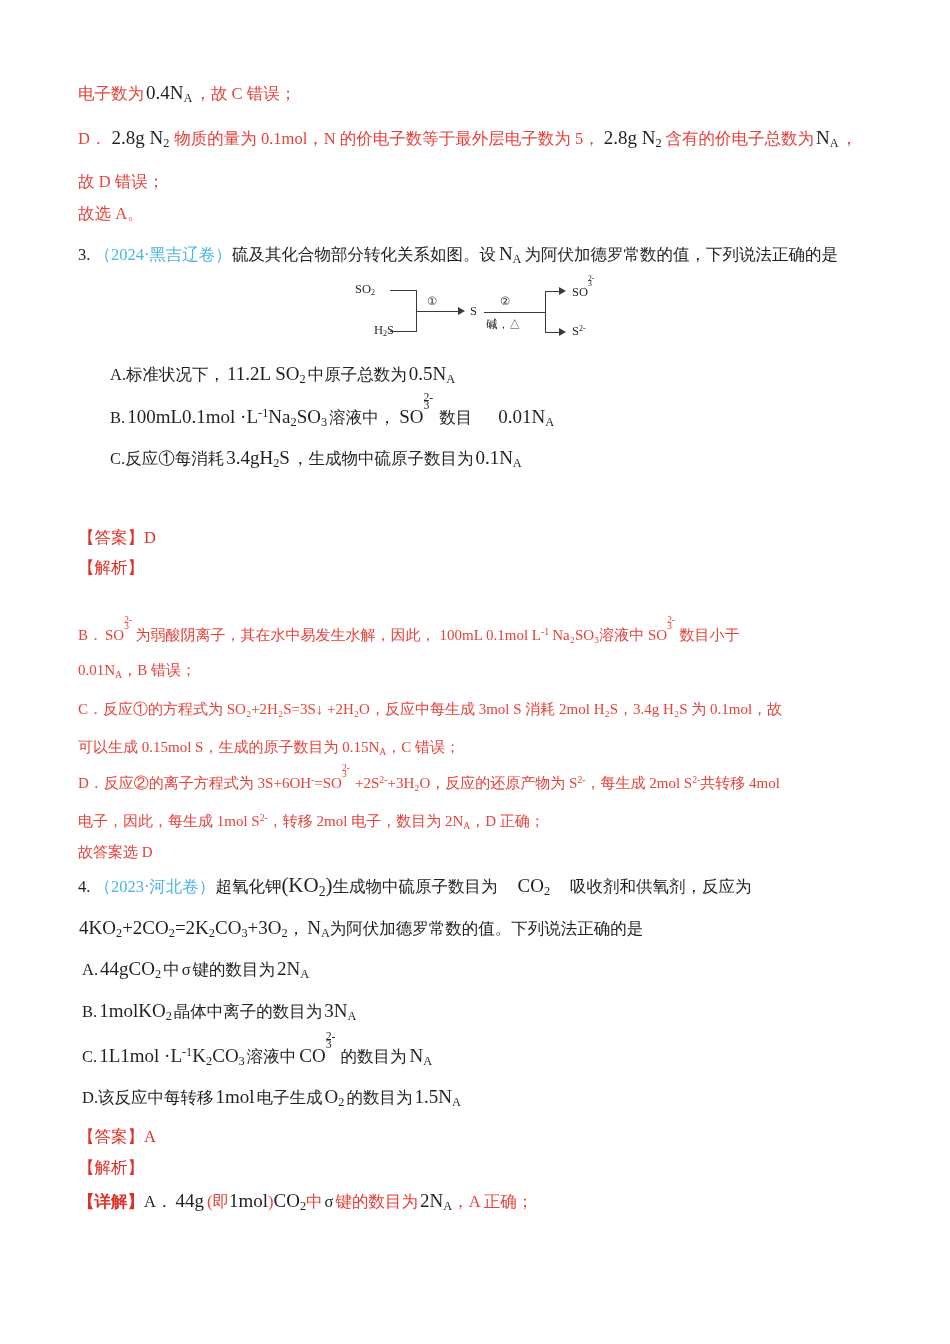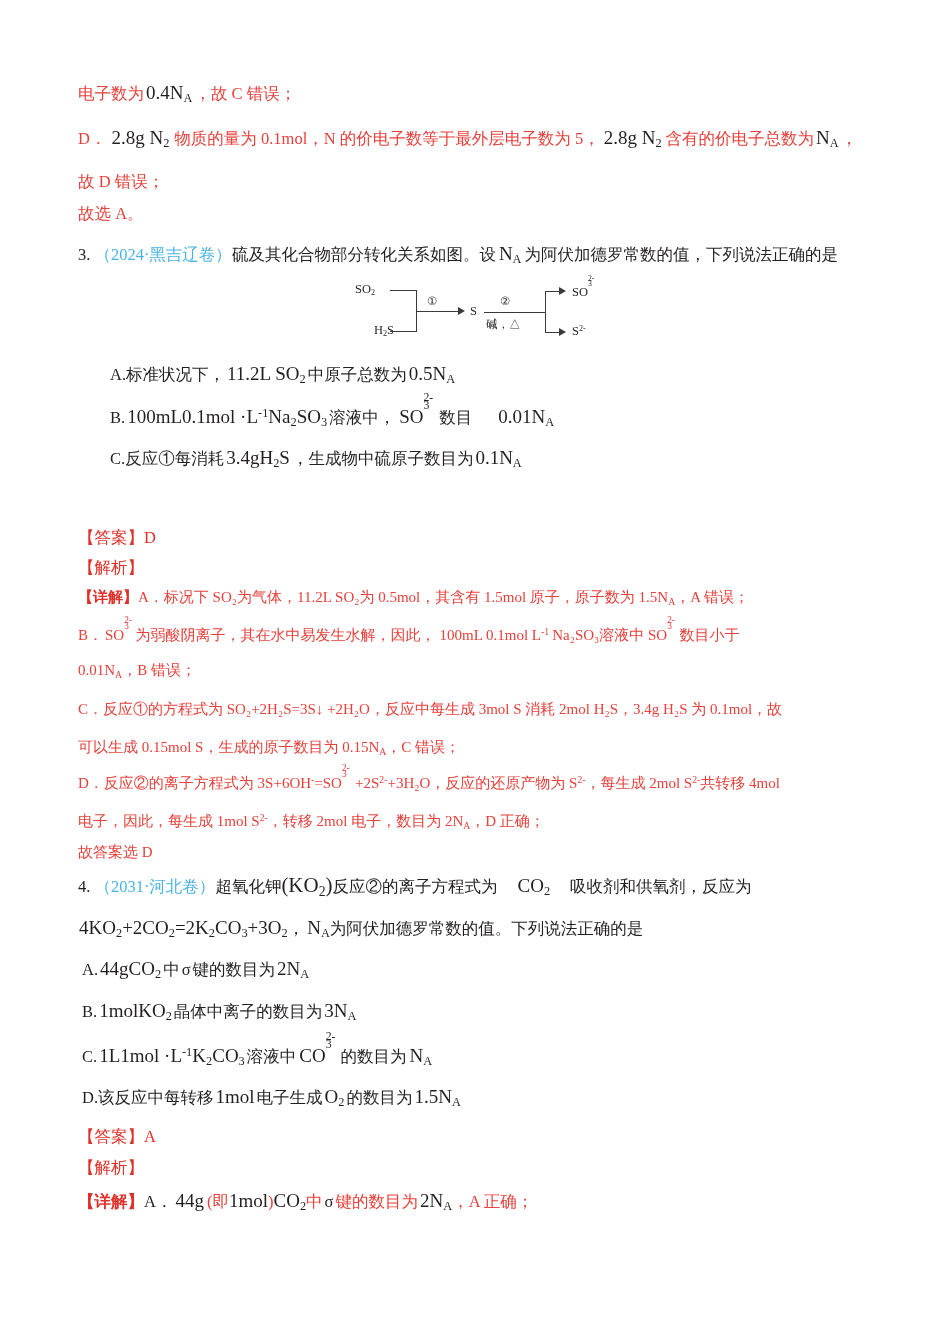--- a/index.html
+++ b/index.html
@@ -123,23 +123,20 @@
   <div class="blk-abs blk sz-body" style="left:110px; top:447px;">
     <span>C.</span><span>反应①每消耗</span><span class="sz-math" style="padding:0 2px;"><span>3.4gH</span><sub>2</sub><span>S</span></span><span>，生成物中硫原子数目为</span><span class="sz-math" style="padding-left:2px;"><span>0.1N</span><sub>A</sub></span>
   </div>
 
 
   <div class="blk-abs redsolid sz-body" style="left:78px; top:527px;">
     <span>【答案】</span><span>D</span>
   </div>
   <div class="blk-abs redsolid sz-body" style="left:78px; top:557px;">【解析】</div>
 
-  <div class="blk-abs red sz-small" style="left:78px; top:588px;">
-    <span class="redsolid" style="font-weight:bold;">【详解】</span><span>A．标况下 SO₂为气体，11.2L SO₂为 0.5mol，其含有 1.5mol 原子，原子数为 1.5N</span><sub>A</sub><span>，A 错误；</span>
-  </div>
 
   <div class="blk-abs red sz-small" style="left:78px; top:625px;">
     <span>B．</span><span style="padding:0 2px;"><span>SO</span><span class="stk"><sup>2-</sup><sub>3</sub></span></span><span>为弱酸阴离子，其在水中易发生水解，因此，</span><span style="padding-left:4px;">100mL 0.1mol L</span><sup>-1</sup><span style="padding-left:3px;">Na₂SO₃溶液中 SO</span><span class="stk"><sup>2-</sup><sub>3</sub></span><span style="padding-left:3px;">数目小于</span>
   </div>
   <div class="blk-abs red sz-small" style="left:78px; top:661px;">
     <span>0.01N</span><sub>A</sub><span>，B 错误；</span>
   </div>
 
   <div class="blk-abs red sz-small" style="left:78px; top:700px;">C．反应①的方程式为 SO₂+2H₂S=3S↓ +2H₂O，反应中每生成 3mol S 消耗 2mol H₂S，3.4g H₂S 为 0.1mol，故</div>
   <div class="blk-abs red sz-small" style="left:78px; top:738px;">
@@ -148,21 +145,21 @@
 
   <div class="blk-abs red sz-small" style="left:78px; top:773px;">
     <span>D．反应②的离子方程式为 3S+6OH</span><sup>-</sup><span>=SO</span><span class="stk"><sup>2-</sup><sub>3</sub></span><span> +2S</span><sup>2-</sup><span>+3H₂O，反应的还原产物为 S</span><sup>2-</sup><span>，每生成 2mol S</span><sup>2-</sup><span>共转移 4mol</span>
   </div>
   <div class="blk-abs red sz-small" style="left:78px; top:812px;">
     <span>电子，因此，每生成 1mol S</span><sup>2-</sup><span>，转移 2mol 电子，数目为 2N</span><sub>A</sub><span>，D 正确；</span>
   </div>
   <div class="blk-abs red sz-small" style="left:78px; top:843px;">故答案选 D</div>
 
   <div class="blk-abs sz-body" style="left:78px; top:873px;">
-    <span class="blk">4.</span><span class="blue" style="padding-left:4px;">（2031·河北卷）</span><span class="blk">超氧化钾</span><span class="blk sz-math" style="font-size:21px;"><span>(KO</span><sub>2</sub><span>)</span></span><span class="blk">反应②的离子方程式为</span><span class="blk sz-math" style="padding:0 20px;"><span>CO</span><sub>2</sub></span><span class="blk">吸收剂和供氧剂，反应为</span>
+    <span class="blk">4.</span><span class="blue" style="padding-left:4px;">（2023·河北卷）</span><span class="blk">超氧化钾</span><span class="blk sz-math" style="font-size:21px;"><span>(KO</span><sub>2</sub><span>)</span></span><span class="blk">生成物中硫原子数目为</span><span class="blk sz-math" style="padding:0 20px;"><span>CO</span><sub>2</sub></span><span class="blk">吸收剂和供氧剂，反应为</span>
   </div>
 
   <div class="blk-abs blk sz-math" style="left:79px; top:917px;">
     <span>4KO</span><sub>2</sub><span>+2CO</span><sub>2</sub><span>=2K</span><sub>2</sub><span>CO</span><sub>3</sub><span>+3O</span><sub>2</sub><span class="sz-body">，</span><span style="padding-left:3px;">N</span><sub>A</sub><span class="sz-body">为阿伏加德罗常数的值。下列说法正确的是</span>
   </div>
 
   <div class="blk-abs blk sz-body" style="left:82px; top:958px;">
     <span>A.</span><span class="sz-math" style="padding:0 2px;"><span>44gCO</span><sub>2</sub></span><span>中</span><span style="padding:0 2px;">σ</span><span>键的数目为</span><span class="sz-math" style="padding-left:2px;"><span>2N</span><sub>A</sub></span>
   </div>
 

